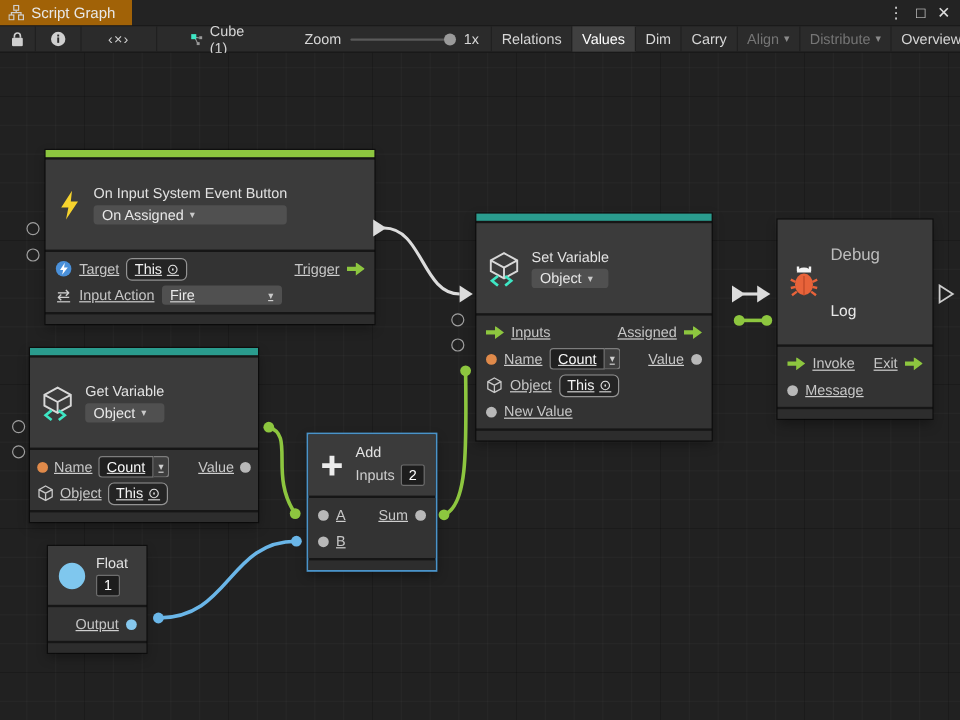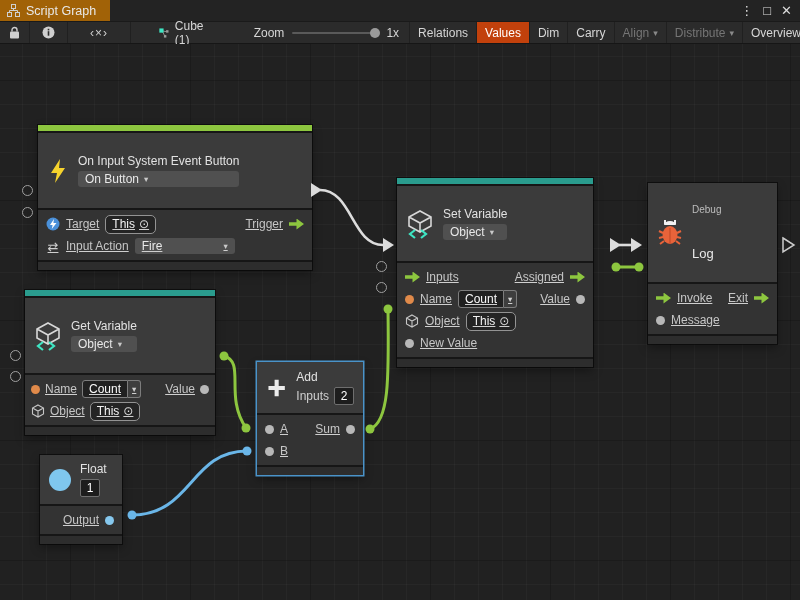--- a/index.html
+++ b/index.html
@@ -16,21 +16,21 @@
   .winctl{margin-left:auto;display:flex;align-items:center;gap:10px;padding-right:8px;
           font-size:13px;color:#dcdcdc;}
   .winctl span{cursor:default;}
 
   
   .toolbar{position:absolute;left:0;top:22px;width:800px;height:22px;background:#2b2b2b;
            display:flex;align-items:stretch;border-bottom:1px solid #161616;box-sizing:border-box;
            font-size:12px;color:#d6d6d6;}
   .tool{display:flex;align-items:center;justify-content:center;padding:0 9px;border-right:1px solid #202020;}
   .tbtn{display:flex;align-items:center;justify-content:center;padding:0 8px;border-right:1px solid #202020;white-space:nowrap;}
-  .tbtn.active{background:#c2410c;color:#fff;}
+  .tbtn.active{background:#404040;color:#fff;}
   .tbtn.disabled{color:#757575;}
   .tbtn .caret{font-size:9px;margin-left:4px;color:#8a8a8a;}
   .zoomwrap{display:flex;align-items:center;gap:8px;padding:0 10px;}
   .ztrack{position:relative;width:86px;height:2px;background:#5a5a5a;border-radius:1px;}
   .zhandle{position:absolute;right:-2px;top:-4px;width:10px;height:10px;border-radius:50%;background:#9a9a9a;}
   .ctx{display:flex;align-items:center;gap:6px;padding:0 10px;margin-left:18px;}
 
   
   .canvas{position:absolute;left:0;top:44px;width:800px;height:556px;overflow:hidden;
     background-color:#212121;
@@ -46,21 +46,21 @@
 
   
   .node{position:absolute;background:#161616;z-index:3;font-size:12px;
         box-shadow:0 0 0 1px rgba(0,0,0,.55), 0 4px 9px rgba(0,0,0,.35);}
   .node.selected{box-shadow:0 0 0 1.5px #4a93c9, 0 4px 9px rgba(0,0,0,.4);}
   .strip{height:6px;}
   .nhead{background:#3b3b3b;display:flex;align-items:center;gap:9px;padding:21px 9px;margin-top:2px;}
   .nhead:first-child{margin-top:0;}
   .htxt{display:flex;flex-direction:column;gap:3px;}
   .ntitle{color:#e2e2e2;font-size:12px;}
-  .ncat{color:#bdbdbd;font-size:10px;}
+  .ncat{color:#bdbdbd;font-size:14px;}
   .nbig{color:#e8e8e8;font-size:13px;margin-top:28px;}
   .nbody{background:#333333;margin-top:2px;padding:3px 0;text-decoration:underline;}
   .nfoot{background:#2d2d2d;height:8px;margin-top:2px;}
   .row{display:flex;align-items:center;gap:6px;height:22px;padding:0 8px;color:#c6c6c6;}
   .grow{flex:1;}
   .plabel{white-space:nowrap;}
 
   .flow{width:15px;height:11px;background:#8dc63f;flex:0 0 auto;
         clip-path:polygon(0 34%,50% 34%,50% 0,100% 50%,50% 100%,50% 66%,0 66%);}
   .dot{width:9px;height:9px;border-radius:50%;background:#b8b8b8;flex:0 0 auto;}
@@ -180,21 +180,21 @@
 
     <div class="node" style="left:38px;top:81px;width:274px;">
       <div class="strip" style="background:#8dc63f;"></div>
       <div class="nhead">
         <svg width="22" height="26" viewBox="0 0 22 26">
           <polygon points="13,1 4,15 10,15 8,25 18,10 12,10" fill="#f6d32d"></polygon>
         </svg>
         <div class="htxt">
           <span class="ntitle">On Input System Event Button</span>
           <span class="dd">
-            <span>On Button</span>
+            <span>On Assigned</span>
             <span class="caret">▾</span>
           </span>
         </div>
       </div>
       <div class="nbody">
         <div class="row">
           <svg width="14" height="14" viewBox="0 0 14 14">
             <circle cx="7" cy="7" r="6.5" fill="#4a90d9"></circle>
             <polygon points="8,2 4,8 6.6,8 5.8,12 10.5,6 7.4,6" fill="#fff"></polygon>
           </svg>

